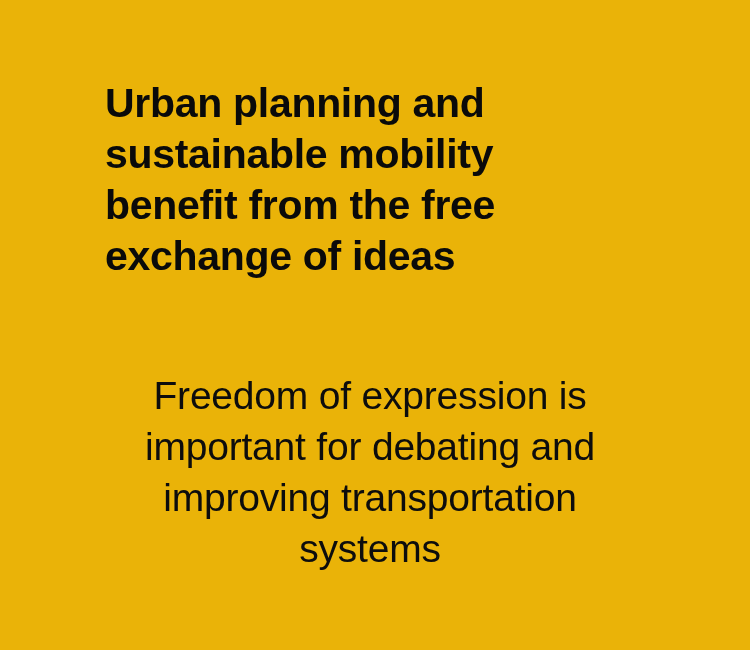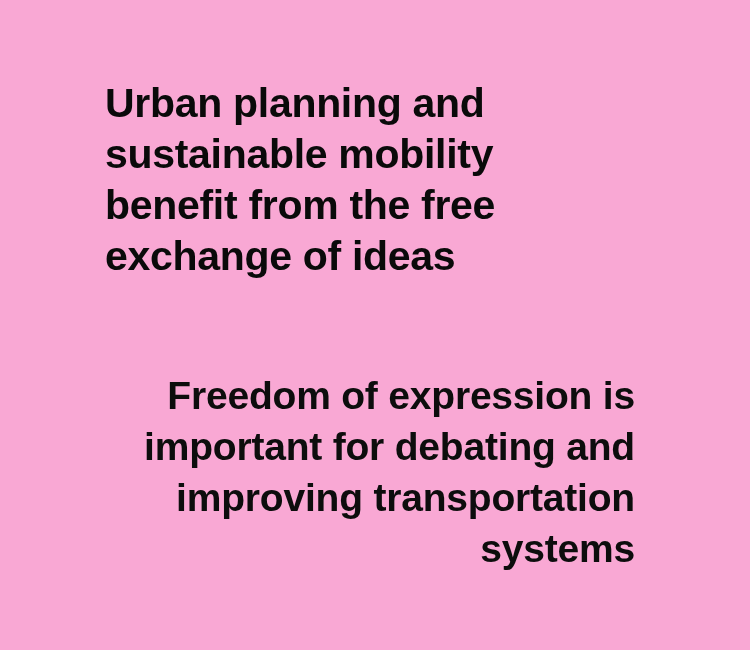--- a/index.html
+++ b/index.html
@@ -11,21 +11,21 @@
     height: 650px;
     background: #ffffff;
     font-family: "Liberation Sans", sans-serif;
     overflow: hidden;
   }
 
   .page {
     position: relative;
     width: 750px;
     height: 650px;
-    background: #f9a8d4;
+    background: #eab308;
     box-sizing: border-box;
   }
 
   .content {
     position: absolute;
     left: 105px;
     top: 78px;
     width: 600px;
   }
 
@@ -37,29 +37,29 @@
     color: #0a0a0a;
     letter-spacing: -0.3px;
     width: 425px;
     margin: 0;
     text-align: left;
     word-spacing: 0px;
   }
 
   .subhead {
     font-family: "Liberation Sans", sans-serif;
-    font-weight: 700;
+    font-weight: 400;
     font-size: 39px;
     line-height: 51px;
     color: #0d0d0d;
     letter-spacing: -0.2px;
     width: 530px;
     margin: 0;
     margin-top: 88px;
-    text-align: right;
+    text-align: center;
   }
 </style>
 </head>
 <body>
 
 <div class="page">
   <div class="content">
     <h1 class="headline">Urban planning and sustainable mobility benefit from the free exchange of ideas</h1>
     <p class="subhead">Freedom of expression is important for debating and improving transportation systems</p>
   </div>

